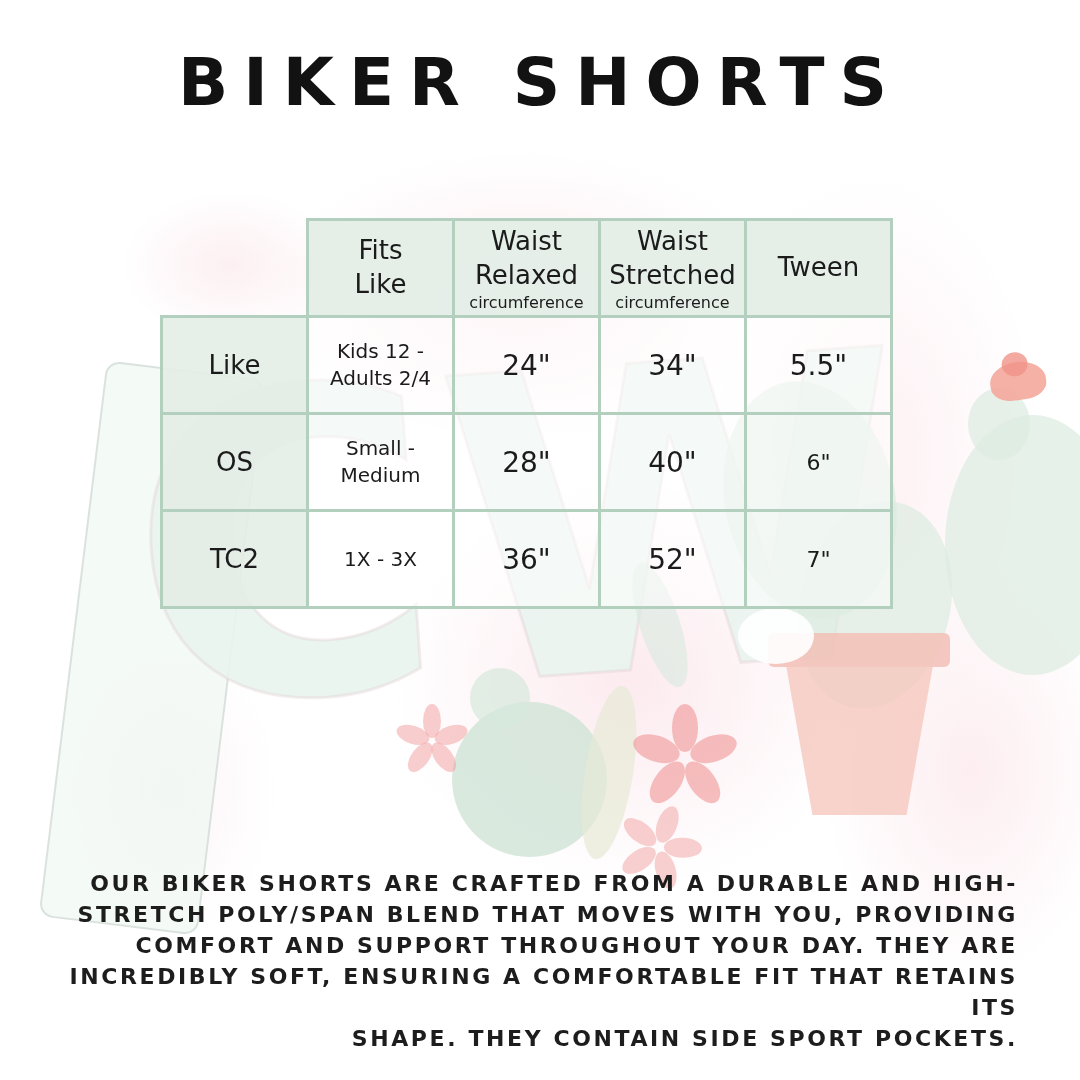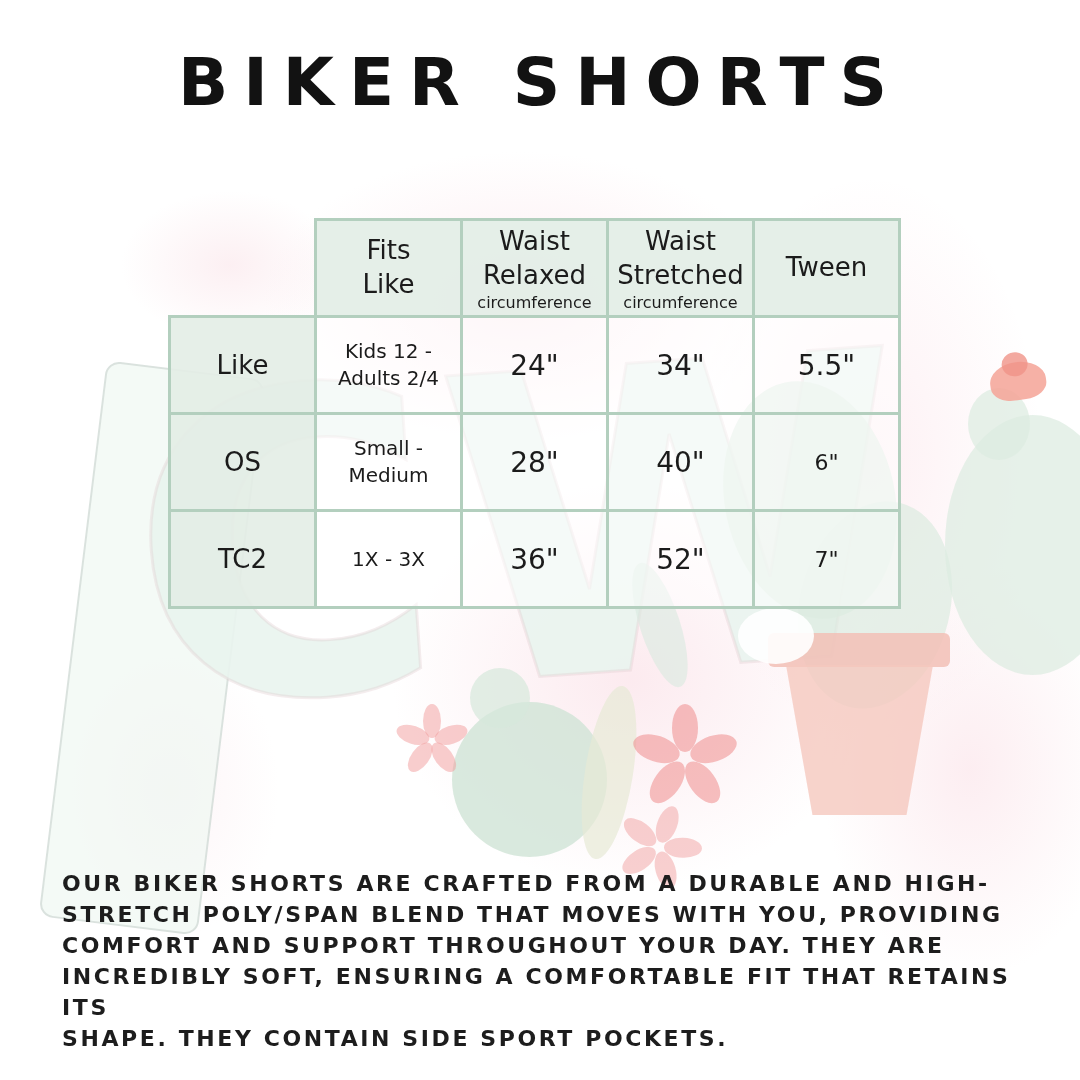--- a/index.html
+++ b/index.html
@@ -40,33 +40,33 @@
   .flower-c .petal { width:18px; height:34px; background:rgba(242,155,155,.5); }
   .coral-bloom { position:absolute; left:990px; top:362px; width:56px; height:38px; background:rgba(244,163,150,.85); border-radius:50% 50% 40% 40%; transform:rotate(-8deg); }
   .coral-bloom:after { content:""; position:absolute; left:14px; top:-10px; width:26px; height:24px; background:rgba(240,148,136,.8); border-radius:50%; }
   .white-bloom { position:absolute; left:738px; top:608px; width:76px; height:56px; background:rgba(255,255,255,.9); border-radius:50%; }
 
   
   .content { position:absolute; inset:0; z-index:1; }
   .title1 { margin-top:44px; text-align:center; font-size:66px; font-weight:bold; letter-spacing:15px; color:#121212; }
   .title2 { margin-top:4px; text-align:center; font-size:51px; font-weight:bold; letter-spacing:21px; color:#121212; }
 
-  table.size-table { position:absolute; left:168px; top:218px; border-collapse:collapse; table-layout:fixed; }
+  table.size-table { position:absolute; left:160px; top:218px; border-collapse:collapse; table-layout:fixed; }
   .size-table col { width:146px; }
   .size-table tr { height:97px; }
   .size-table th, .size-table td { border:3px solid #b3cfbe; text-align:center; vertical-align:middle; font-weight:normal; white-space:pre-line; padding:0 6px; }
   .ghost { border:none !important; background:transparent !important; }
   .head { background:rgba(227,238,230,.93); font-size:26px; line-height:1.3; }
   .head .sub { display:block; font-size:16px; line-height:1.1; margin-top:1px; }
   .rowlabel { background:rgba(227,237,229,.9); font-size:26px; }
   .cell-fits { background:rgba(255,255,255,.5); font-size:20px; line-height:1.35; }
   .cell-num { background:rgba(255,255,255,.5); font-size:28px; }
   tbody tr:nth-child(n+2) td.cell-inseam { font-size:22px; }
 
-  .desc { position:absolute; left:62px; right:62px; top:868px; text-align:left; font-size:22px; font-weight:bold; letter-spacing:2.6px; line-height:31px; color:#1d1d1d; white-space:pre-line; }
+  .desc { position:absolute; left:62px; right:62px; top:868px; text-align:right; font-size:22px; font-weight:bold; letter-spacing:2.6px; line-height:31px; color:#1d1d1d; white-space:pre-line; }
 </style>
 </head>
 <body>
 
 <div class="canvas">
 
   <div class="wm">
     <div class="wash wash1"></div>
     <div class="wash wash2"></div>
     <div class="wash wash3"></div>

